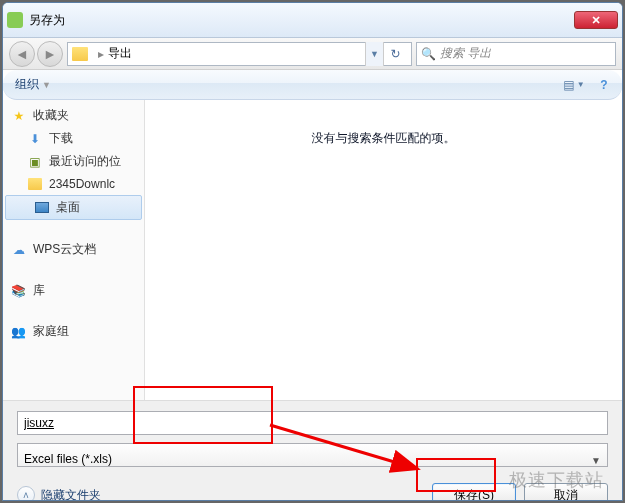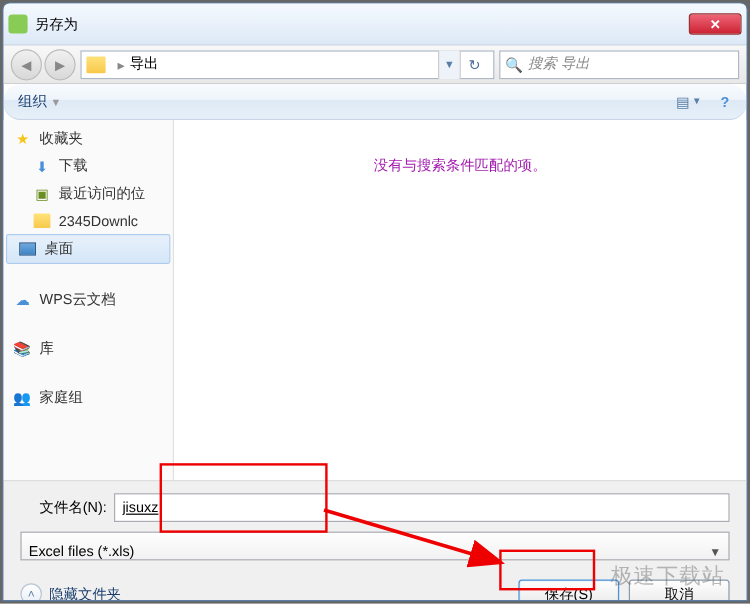--- a/index.html
+++ b/index.html
@@ -23,31 +23,31 @@
 .tool-item { display: flex; align-items: center; gap: 3px; padding: 2px 6px; }
 .tool-sep { color: #999; font-size: 9px; }
 .tool-spacer { flex: 1; }
 .tool-iconbtn { width: 24px; height: 22px; display: flex; align-items: center; justify-content: center; color: #5a7ea5; }
 .body-area { display: flex; height: 300px; background: #fff; }
 .sidebar { width: 142px; background: #fafafa; border-right: 1px solid #e0e0e0; padding: 4px 0; font-size: 12px; overflow: hidden; }
 .sb-group { margin-bottom: 18px; }
 .sb-header { display: flex; align-items: center; padding: 3px 6px 3px 8px; gap: 6px; color: #333; }
 .sb-header .hdr-icon { width: 16px; height: 16px; display: flex; align-items: center; justify-content: center; }
 .sb-item { display: flex; align-items: center; padding: 3px 6px 3px 24px; gap: 6px; color: #333; white-space: nowrap; }
-.sb-item.selected { background: linear-gradient(#e8f1fb, #d4e6f8); border: 1px solid #aeccec; border-radius: 2px; margin: 0 2px; padding-left: 9px; text-align: center; }
+.sb-item.selected { background: linear-gradient(#e8f1fb, #d4e6f8); border: 1px solid #aeccec; border-radius: 2px; margin: 0 2px; padding-left: 28px; text-align: center; }
 .sb-icon { width: 16px; height: 16px; display: flex; align-items: center; justify-content: center; }
 .ic-fav { color: #f5c518; }
 .ic-dl { color: #4a90d9; }
 .ic-recent { color: #6b8e23; }
 .ic-folder { background: linear-gradient(#ffe27a,#f7c94b); border-radius: 1px; width: 14px; height: 12px; }
 .ic-desktop { background: linear-gradient(#6fa8dc,#3d85c6); width: 14px; height: 11px; border: 1px solid #2a5d8f; }
 .ic-cloud { color: #4a90d9; }
 .ic-lib { color: #4a90d9; }
 .ic-home { color: #5a9e5a; }
-.content { flex: 1; display: flex; align-items: flex-start; justify-content: center; padding-top: 30px; font-size: 12px; color: #a21caf; }
+.content { flex: 1; display: flex; align-items: flex-start; justify-content: center; padding-top: 30px; font-size: 12px; color: #0f172a; }
 .bottom { background: #f0f0f0; border-top: 1px solid #ddd; padding: 10px 14px 10px 14px; }
 .form-row { display: flex; align-items: center; margin-bottom: 8px; }
 .form-label { width: 78px; text-align: right; font-size: 12px; padding-right: 6px; }
 .text-input { flex: 1; height: 24px; border: 1px solid #abadb3; background: #fff; padding: 0 6px; font-size: 12px; text-decoration: underline; }
 .combo { flex: 1; height: 24px; border: 1px solid #abadb3; background: linear-gradient(#fefefe,#f1f1f1); padding: 0 6px; font-size: 12px; display: flex; align-items: flex-end; justify-content: space-between; }
 .combo-arrow { color: #555; font-size: 10px; }
 .action-row { display: flex; align-items: center; justify-content: space-between; margin-top: 16px; }
 .hide-folders { display: flex; align-items: center; gap: 6px; font-size: 12px; color: #1a3e6e; }
 .hide-arrow { width: 18px; height: 18px; border: 1px solid #b8c6d6; border-radius: 50%; background: linear-gradient(#fefefe,#e8eff7); display: flex; align-items: center; justify-content: center; font-size: 10px; color: #5a7ea5; }
 .btn-group { display: flex; gap: 8px; }
@@ -144,21 +144,20 @@
         </div>
       </div>
     </div>
     <div class="content">
       <span>没有与搜索条件匹配的项。</span>
     </div>
   </div>
 
   <div class="bottom">
     <div class="form-row">
-      <div class="form-label">文件名(N):</div>
       <input class="text-input" value="jisuxz" style="">
     </div>
     <div class="form-row">
       <div class="combo">
         <span>Excel files (*.xls)</span>
         <span class="combo-arrow">▼</span>
       </div>
     </div>
     <div class="action-row">
       <div class="hide-folders">

